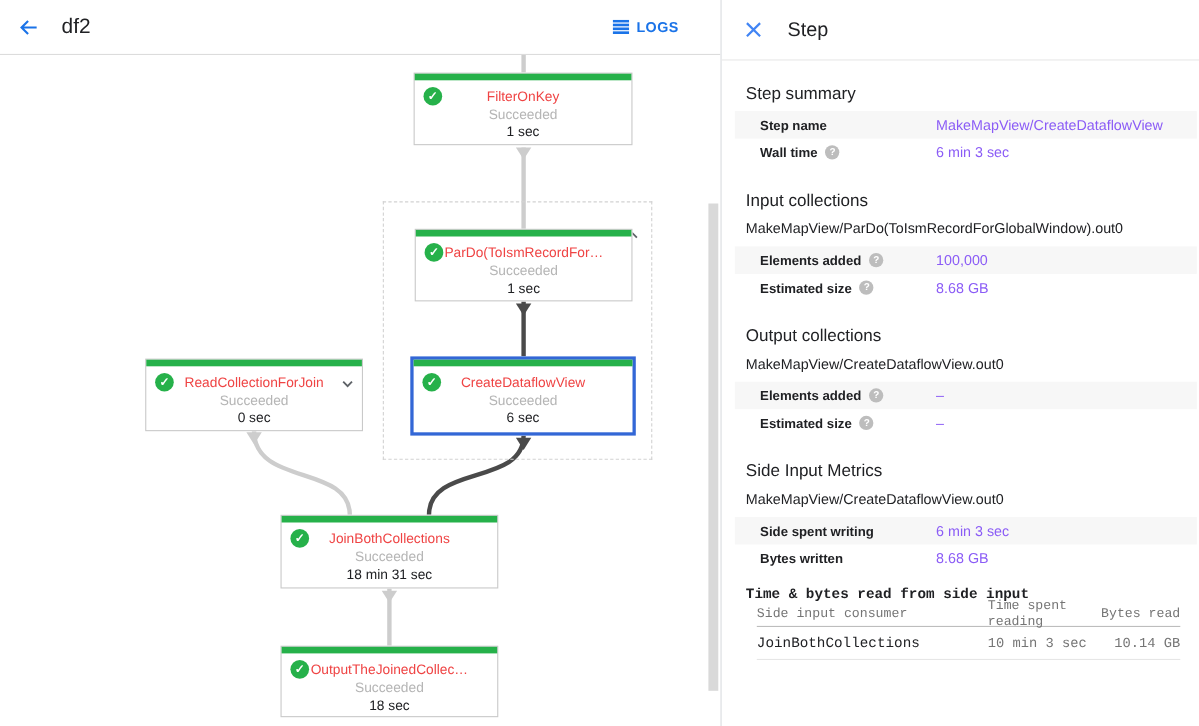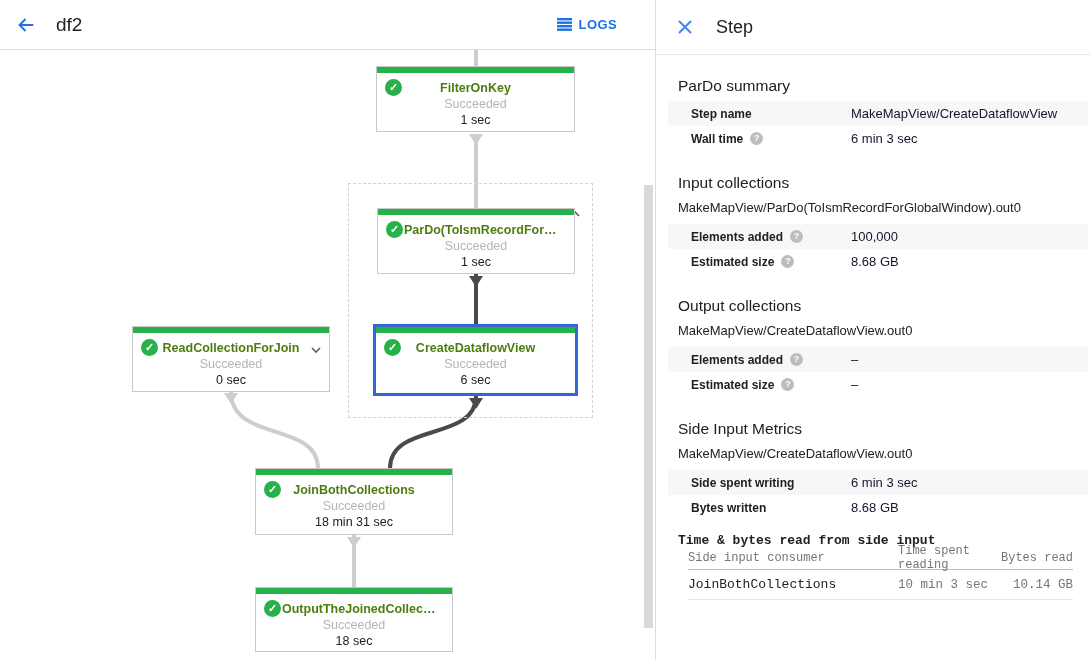--- a/index.html
+++ b/index.html
@@ -42,21 +42,21 @@
     position:absolute; background:#fff; border:1px solid #c9c9c9;
     text-align:center; padding-top:13px;
   }
   .node .bar { position:absolute; left:0; top:0; right:0; height:6px; background:#26b14a; }
   .node.selected { border:3px solid #3367d6; }
   .node .check {
     position:absolute; left:8px; top:12px; width:17px; height:17px;
     border-radius:50%; background:#26b14a; color:#fff; font-size:11px; font-weight:700;
     display:flex; align-items:center; justify-content:center;
   }
-  .node .nt { font-size:12.5px; font-weight:700; color:#4d7c0f; line-height:16px; padding:0 26px; white-space:nowrap; overflow:hidden; }
+  .node .nt { font-size:12.5px; font-weight:400; color:#ef4444; line-height:16px; padding:0 26px; white-space:nowrap; overflow:hidden; }
   .node .ns { font-size:12.5px; color:#b5b5b5; line-height:16px; }
   .node .nd { font-size:12.5px; color:#202124; line-height:16px; }
   .node .nchev { position:absolute; right:7px; top:13px; cursor:pointer; }
   .scroll-thumb { position:absolute; left:644px; top:135px; width:9px; height:443px; background:#d9d9d9; }
 
   
   .panel {
     position:absolute; left:655px; top:0; width:435px; height:660px;
     background:#fff; border-left:1px solid #dadce0;
   }
@@ -75,21 +75,21 @@
   .kv-rows { margin-left:12px; margin-right:2px; }
   .kv-row { display:flex; align-items:center; height:25px; }
   .kv-row.striped { background:#f7f7f7; }
   .kv-label { width:183px; padding-left:23px; display:flex; align-items:flex-start; gap:7px; }
   .kv-label .lt { font-size:12px; font-weight:700; color:#202124; }
   .help {
     width:13px; height:13px; border-radius:50%; background:#bdbdbd; color:#fff;
     font-size:9px; font-weight:700; display:inline-flex; align-items:center; justify-content:center;
     cursor:pointer; flex:0 0 auto;
   }
-  .kv-value { font-size:13px; color:#0f172a; }
+  .kv-value { font-size:13px; color:#8b5cf6; }
 
   .sitable-head { font-size:13px; font-weight:700; color:#202124; margin:0 0 4px 22px; line-height:16px; }
   .sitable { margin-left:32px; margin-right:17px; }
   .si-row { display:flex; align-items:center; }
   .si-cols { height:17px; padding-bottom:6px; border-bottom:1px solid #bdbdbd; }
   .si-cols > div { font-size:12px; color:#757575; }
   .si-data { height:30px; border-bottom:1px solid #e6e6e6; }
   .si-c1 { width:210px; }
   .si-c2 { flex:1; text-align:left; }
   .si-c3 { width:75px; text-align:right; }
@@ -217,21 +217,21 @@
         <svg width="16" height="16" viewBox="0 0 16 16">
             <path d="M2 2 14 14 M14 2 2 14" stroke="#4285f4" stroke-width="2" fill="none"></path>
           </svg>
       </span>
       <span class="panel-title">Step</span>
     </div>
 
     <div class="panel-body">
 
       <section class="p-section m-first">
-        <h2>ParDo summary</h2>
+        <h2>Step summary</h2>
         <div class="kv-rows">
           <div class="kv-row striped">
             <div class="kv-label">
                 <span class="lt">Step name</span>
               </div>
             <div class="kv-value">MakeMapView/CreateDataflowView</div>
           </div>
           <div class="kv-row">
             <div class="kv-label">
                 <span class="lt">Wall time</span>

